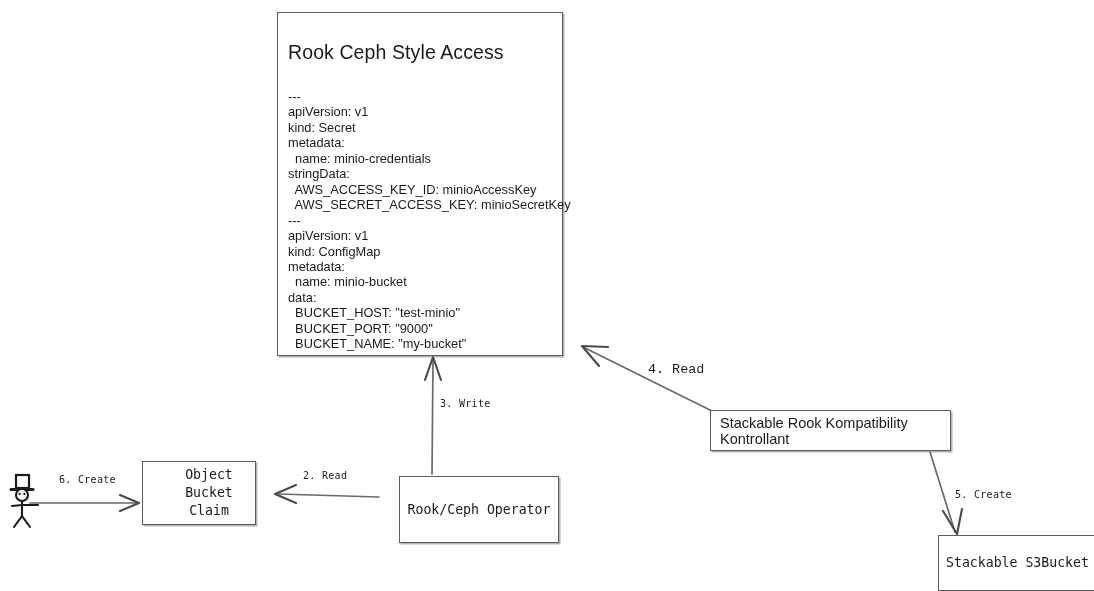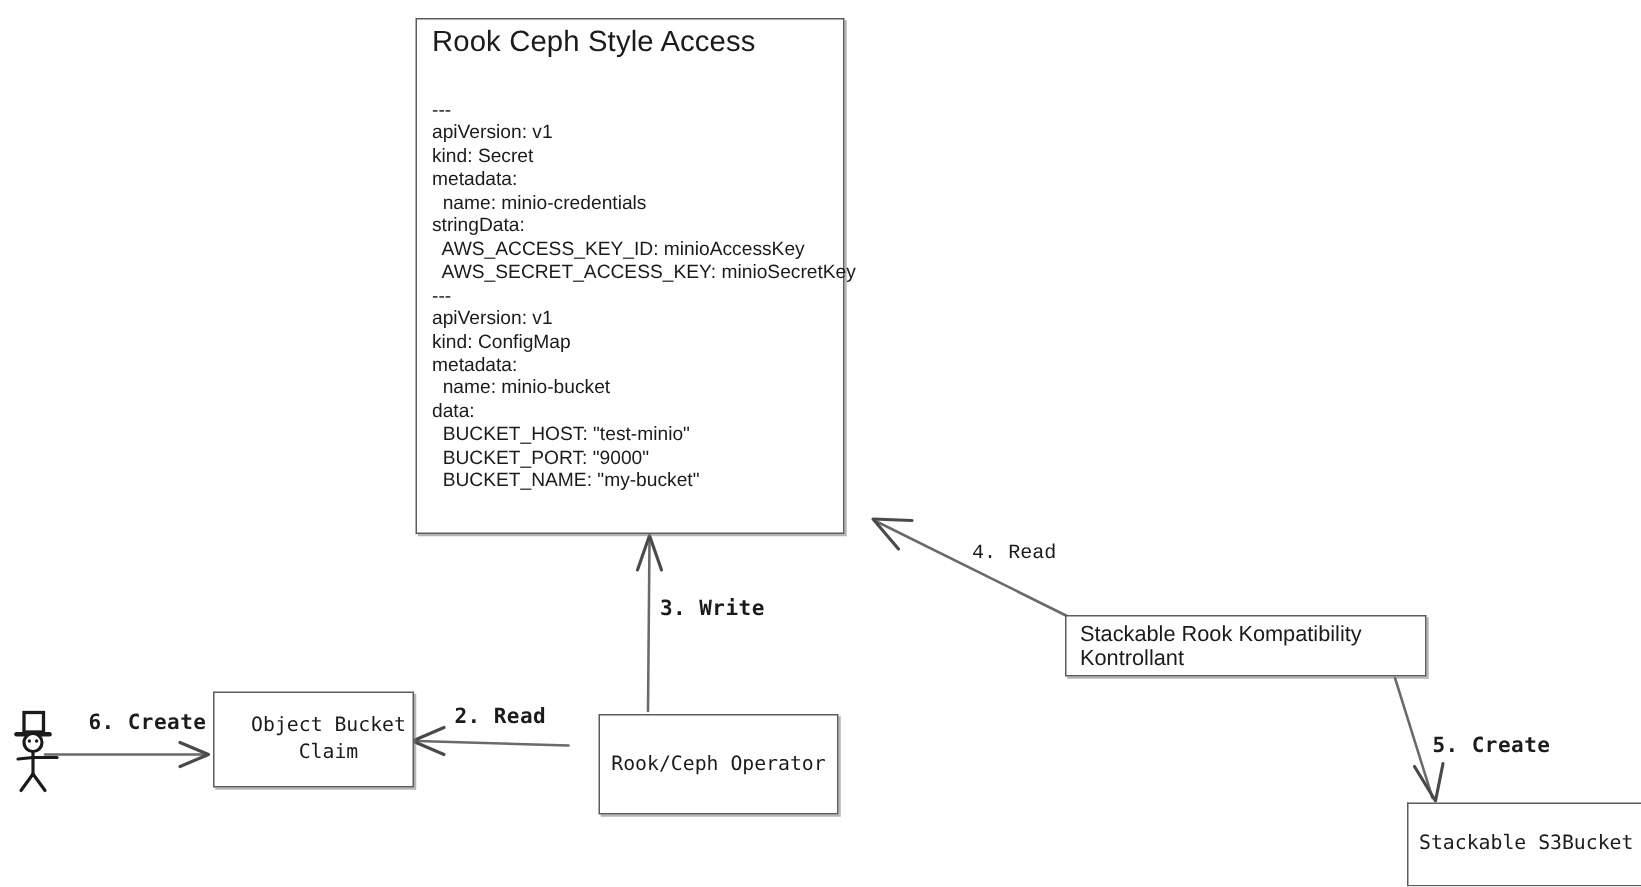--- a/index.html
+++ b/index.html
@@ -28,21 +28,21 @@
     background: #ffffff;
     border: 1.4px solid #5c5c5c;
     box-shadow: 1.5px 1.5px 0 rgba(120,120,120,0.55);
   }
   
   #yaml-card {
     left: 277px;
     top: 12px;
     width: 286px;
     height: 344px;
-    padding: 4px 10px 8px 10px;
+    padding: 28px 10px 8px 10px;
   }
   #yaml-title {
     font-size: 19.5px;
     color: #1b1b1b;
     letter-spacing: .1px;
     line-height: 22px;
     white-space: nowrap;
   }
   #yaml-body {
     margin-top: 26px;
@@ -64,37 +64,36 @@
   }
   .sans-node {
     display: flex;
     align-items: center;
     justify-content: center;
     padding-left: 9px;
     font-family: "Liberation Sans", sans-serif;
     font-size: 14.5px;
     color: #1b1b1b;
   }
-  #node-obc       { left: 142px; top: 461px; width: 134px; height: 64px; padding-left: 20px; }
+  #node-obc       { left: 142px; top: 461px; width: 114px; height: 64px; padding-left: 20px; }
   #node-operator  { left: 381px; top: 476px; width: 160px; height: 67px; margin-left: 18px; }
   #node-krkk      { left: 710px; top: 410px; width: 241px; height: 41px; }
   #node-s3bucket  { left: 938px; top: 535px; width: 158px; height: 56px;
                     border-right: none; box-shadow: none; }
 
   
   .edge-label {
     position: absolute;
     color: #1b1b1b;
     white-space: nowrap;
   }
   .mono-label {
     font-family: "DejaVu Sans Mono", monospace;
-    font-size: 14px;
+    font-size: 10px;
     letter-spacing: .3px;
-    font-weight: bold;
   }
   .sans-label {
     font-family: Liberation Mono, monospace;
     font-size: 13.4px;
   }
   #label-create1 { left: 59px;  top: 474px; }
   #label-read2   { left: 303px; top: 470px; }
   #label-write3  { left: 440px; top: 398px; }
   #label-read4   { left: 648px; top: 362px; }
   #label-create5 { left: 955px; top: 469px; margin-top: 20px; }

